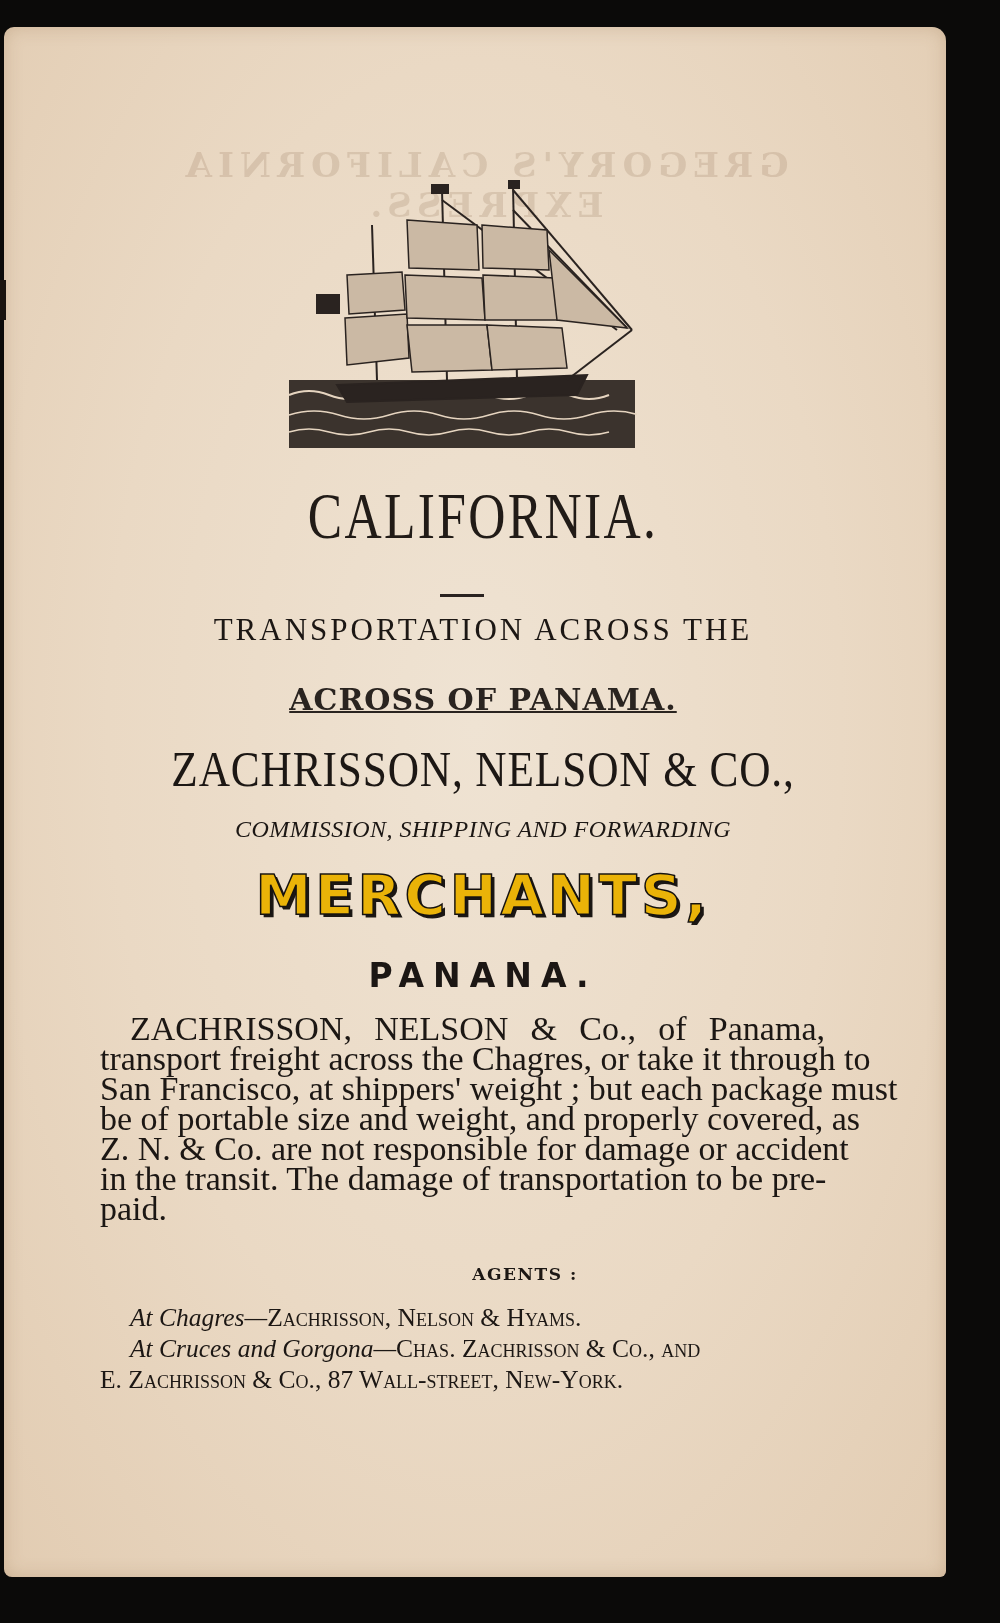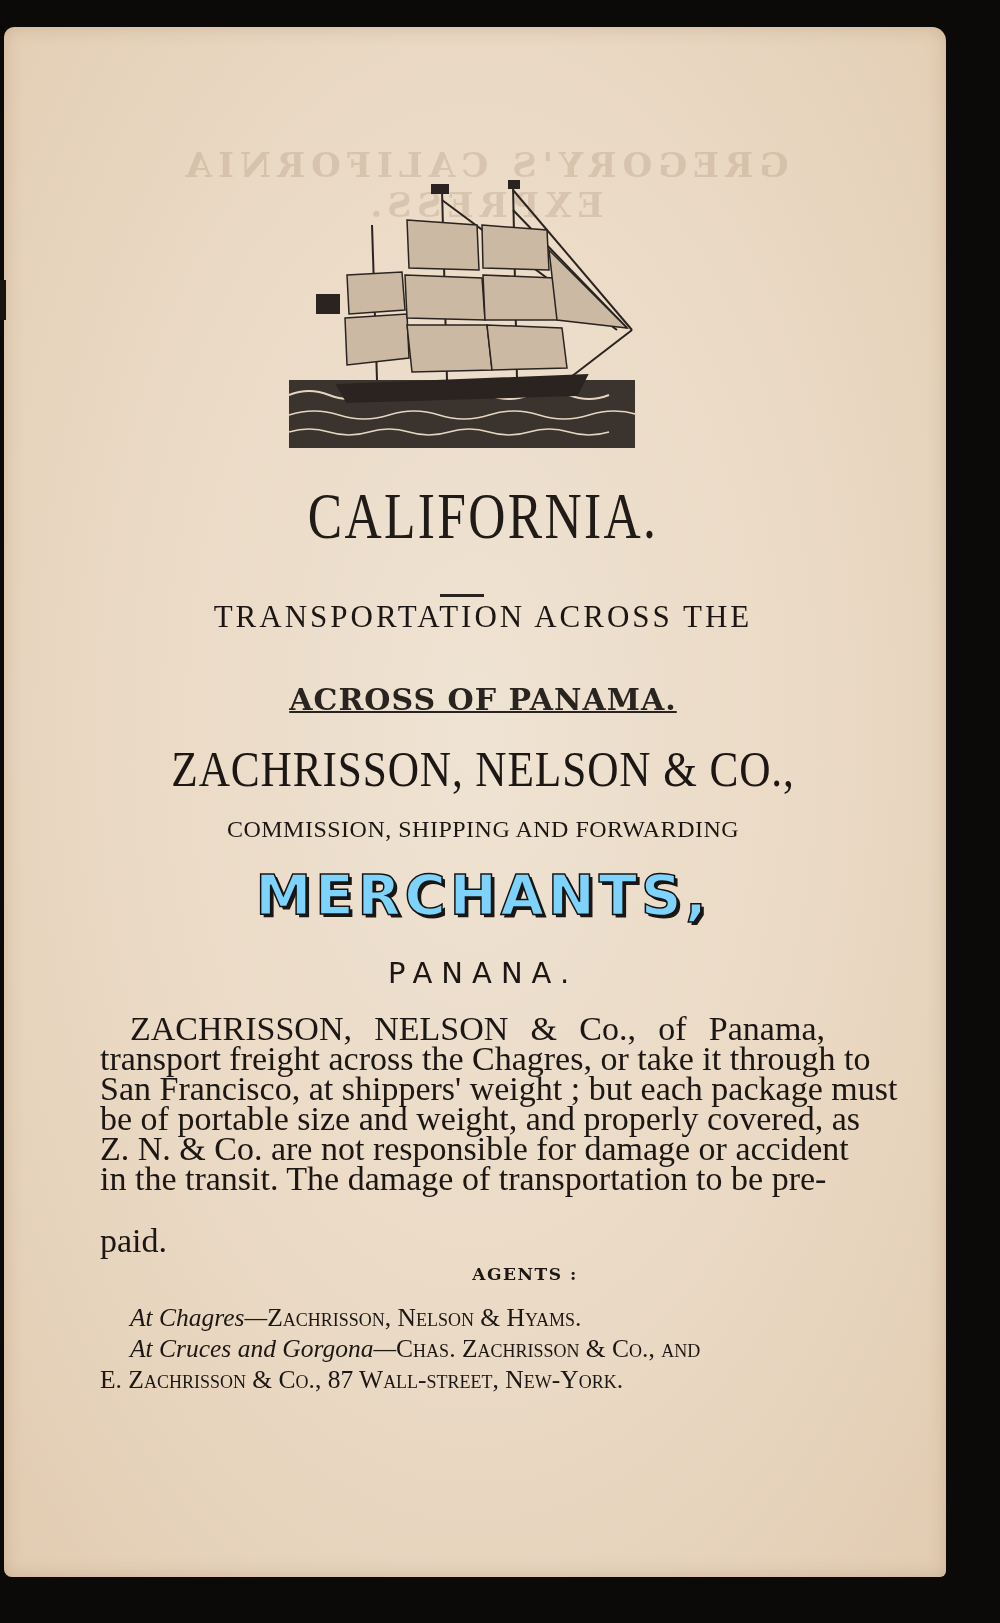--- a/index.html
+++ b/index.html
@@ -20,39 +20,39 @@
   }
   .ship {
     position: absolute; left: 287px; top: 180px; width: 350px; height: 270px;
   }
   .center { position: absolute; left: 0; width: 966px; text-align: center; }
   .title {
     top: 478px; font-family: "Liberation Serif", serif; font-size: 66px; letter-spacing: 3px;
     transform: scaleX(0.78); transform-origin: center; color: #211b17;
   }
   .rule { position: absolute; left: 440px; top: 594px; width: 44px; height: 3px; background: #2a2320; }
-  .transport { top: 599px; font-family: "Liberation Serif", serif; font-size: 31px; letter-spacing: 3px; text-align: center; }
+  .transport { top: 612px; font-family: "Liberation Serif", serif; font-size: 31px; letter-spacing: 3px; text-align: center; }
   .isthmus {
     top: 682px; font-family: "DejaVu Serif", serif; font-weight: bold; font-size: 30px; letter-spacing: 1px;
     color: #2a2420; text-decoration: underline; text-decoration-thickness: 2px;
   }
   .zn { top: 740px; font-family: "Liberation Serif", serif; font-size: 51px; letter-spacing: 1px;
         transform: scaleX(0.85); }
-  .commission { top: 816px; font-family: "Liberation Serif", serif; font-size: 24px; letter-spacing: 0.5px; }
+  .commission { top: 816px; font-family: "Liberation Serif", serif; font-size: 24px; letter-spacing: 0.5px; font-style: italic; }
   .merchants {
     top: 862px; font-family: "DejaVu Sans", sans-serif; font-weight: bold; font-size: 56px; letter-spacing: 4px;
-    color: #7dd3fc; -webkit-text-stroke: 1.5px #151210; text-shadow: 3px 3px 0 #1b1714;
+    color: #eab308; -webkit-text-stroke: 1.5px #151210; text-shadow: 3px 3px 0 #1b1714;
   }
-  .panana { top: 956px; font-family: "DejaVu Sans", sans-serif; font-weight: normal; font-size: 29px; letter-spacing: 9px; }
+  .panana { top: 956px; font-family: "DejaVu Sans", sans-serif; font-weight: bold; font-size: 33px; letter-spacing: 9px; }
   .body-text {
     position: absolute; left: 100px; top: 1014px; width: 725px;
     font-family: "Liberation Serif", serif; font-size: 34px; line-height: 30px; text-align: justify;
   }
   .body-text .line { display: block; text-align-last: justify; white-space: nowrap; }
-  .body-text .line.last { text-align-last: left; margin-top: 32px; }
+  .body-text .line.last { text-align-last: left; }
   .body-text .indent { padding-left: 30px; }
   .agents-h { top: 1264px; font-family: "DejaVu Serif", serif; font-weight: bold; font-size: 17px; letter-spacing: 1.5px; margin-left: 42px; }
   .agents {
     position: absolute; left: 100px; top: 1302px; width: 730px;
     font-family: "Liberation Serif", serif; font-size: 25.5px; line-height: 31px;
   }
   .agents .row { display: block; white-space: nowrap; }
   .agents .indent { padding-left: 30px; }
   .agents i { font-style: italic; }
   .sc { font-variant: small-caps; }

